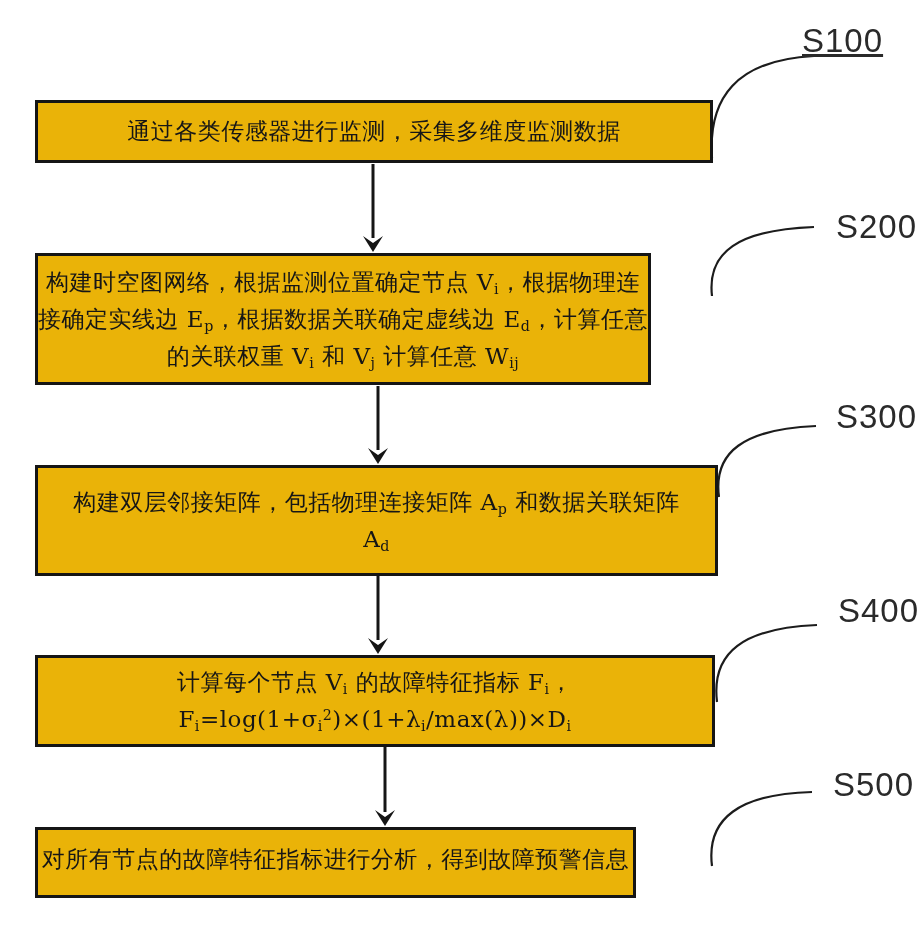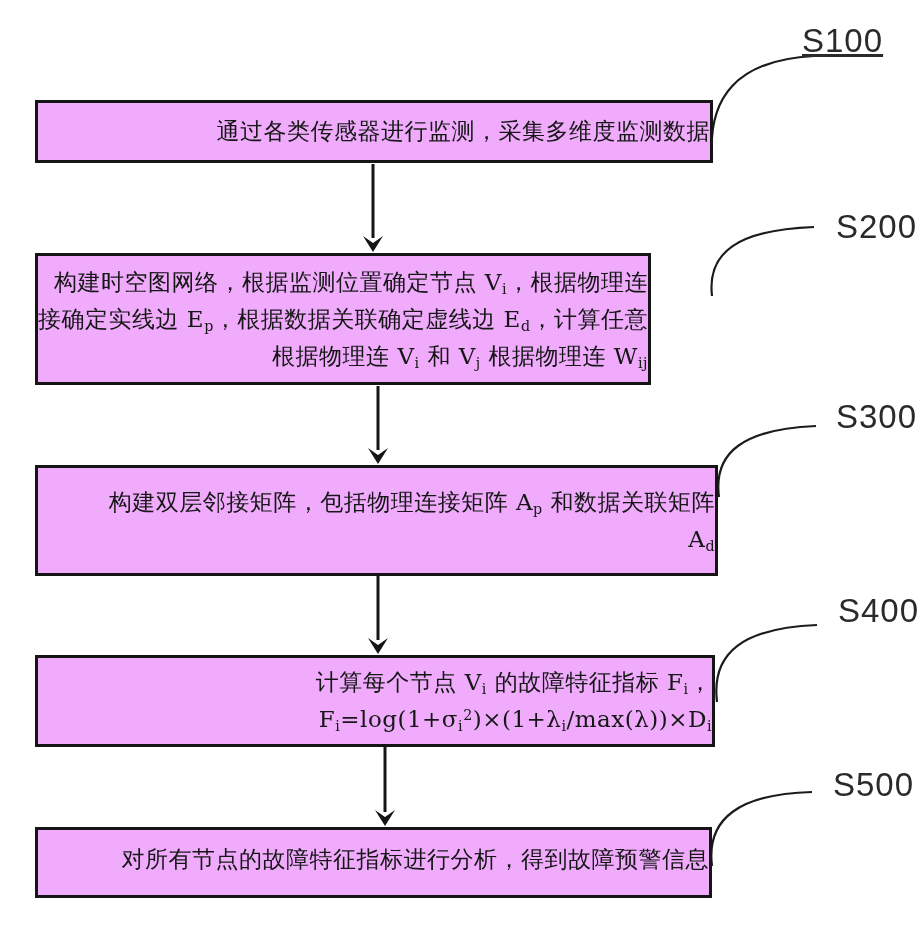--- a/index.html
+++ b/index.html
@@ -14,46 +14,46 @@
   }
   .overlay-svg {
     position: absolute;
     left: 0; top: 0;
     width: 924px; height: 929px;
     pointer-events: none;
   }
   .step-box {
     position: absolute;
     border: 3px solid #151515;
-    background: #f0abfc;
+    background: #eab308;
     display: flex;
     flex-direction: column;
     justify-content: center;
-    text-align: right;
+    text-align: center;
     font-size: 23px;
     line-height: 37px;
     letter-spacing: 0.5px;
     box-sizing: border-box;
   }
   .step-box .line { white-space: nowrap; }
   .step-box sub {
     font-size: 0.62em;
     vertical-align: -0.25em;
     line-height: 0;
   }
   .step-box sup {
     font-size: 0.62em;
     vertical-align: 0.5em;
     line-height: 0;
   }
   #box-1 { left: 35px;  top: 100px; width: 678px; height: 63px; }
   #box-2 { left: 35px;  top: 253px; width: 616px; height: 132px; }
   #box-3 { left: 35px;  top: 465px; width: 683px; height: 111px; }
   #box-4 { left: 35px;  top: 655px; width: 680px; height: 92px; }
-  #box-5 { left: 35px;  top: 827px; width: 677px; height: 71px; padding-bottom: 6px; }
+  #box-5 { left: 35px;  top: 827px; width: 601px; height: 71px; padding-bottom: 6px; }
   .step-label {
     position: absolute;
     font-family: "Liberation Sans", sans-serif;
     font-size: 33px;
     font-weight: 500;
     color: #2a2a2a;
     letter-spacing: 1px;
   }
   #label-1 { left: 802px; top: 22px; text-decoration: underline; }
   #label-2 { left: 836px; top: 208px; }
@@ -89,21 +89,21 @@
       <path d="M712 866 C 706 818, 740 794, 812 792"></path>
     </g>
   </svg>
 
   <div class="step-box" id="box-1">
       <div class="line"><span>通过各类传感器进行监测，采集多维度监测数据</span></div>
     </div>
   <div class="step-box" id="box-2">
       <div class="line"><span>构建时空图网络，根据监测位置确定节点 V</span><sub>i</sub><span>，根据物理连</span></div>
       <div class="line"><span>接确定实线边 E</span><sub>p</sub><span>，根据数据关联确定虚线边 E</span><sub>d</sub><span>，计算任意</span></div>
-      <div class="line"><span>根据物理连 V</span><sub>i</sub><span> 和 V</span><sub>j</sub><span> 根据物理连 W</span><sub>ij</sub></div>
+      <div class="line"><span>的关联权重 V</span><sub>i</sub><span> 和 V</span><sub>j</sub><span> 计算任意 W</span><sub>ij</sub></div>
     </div>
   <div class="step-box" id="box-3">
       <div class="line"><span>构建双层邻接矩阵，包括物理连接矩阵 A</span><sub>p</sub><span> 和数据关联矩阵</span></div>
       <div class="line"><span>A</span><sub>d</sub></div>
     </div>
   <div class="step-box" id="box-4">
       <div class="line"><span>计算每个节点 V</span><sub>i</sub><span> 的故障特征指标 F</span><sub>i</sub><span>，</span></div>
       <div class="line"><span>F</span><sub>i</sub><span>=log(1+σ</span><sub>i</sub><sup>2</sup><span>)×(1+λ</span><sub>i</sub><span>/max(λ))×D</span><sub>i</sub></div>
     </div>
   <div class="step-box" id="box-5">

